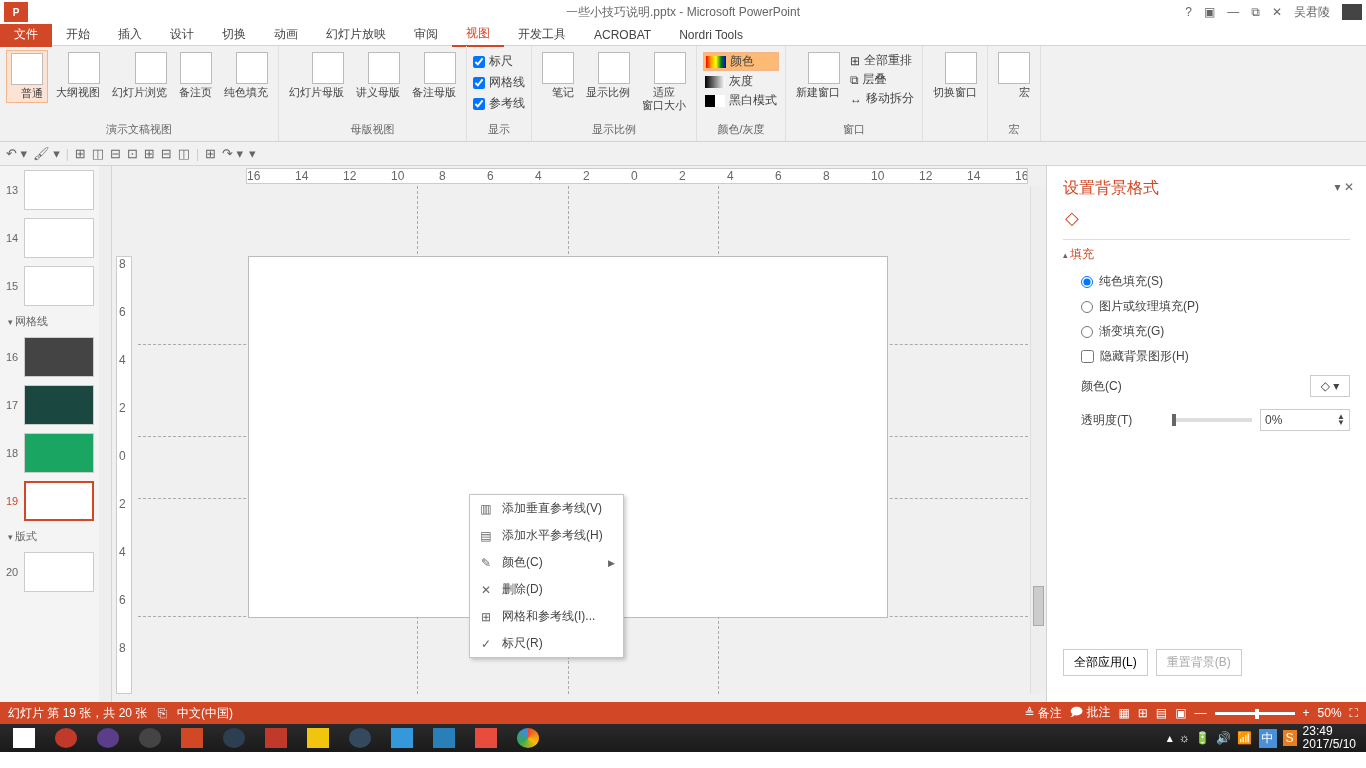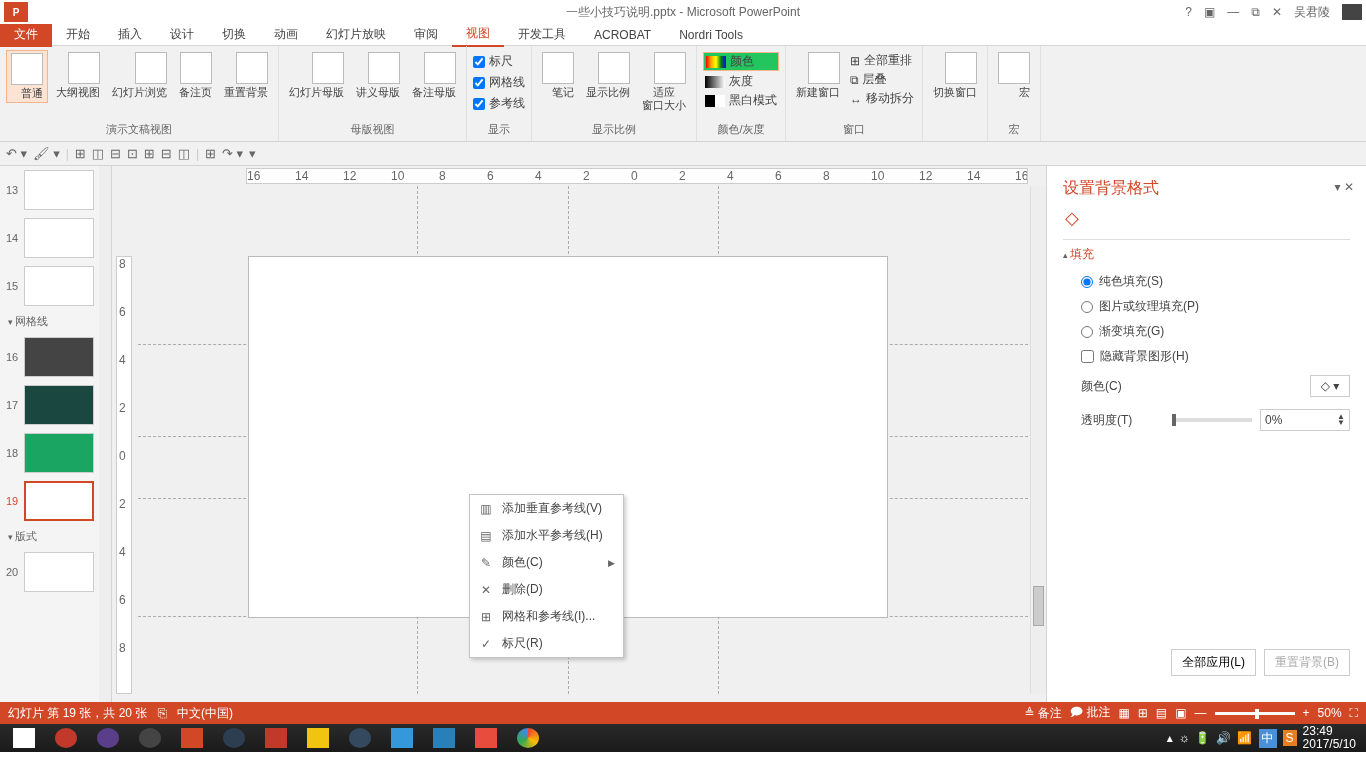--- a/index.html
+++ b/index.html
@@ -67,21 +67,21 @@
 .format-pane .tool-icon { width: 24px; height: 24px; color: #d24726; margin: 4px 0 8px 2px; font-size: 18px; }
 .format-pane .section-hdr { color: #d24726; font-size: 12px; margin: 6px 0; }
 .format-pane .section-hdr::before { content: "▴ "; font-size: 9px; color: #666;}
 .format-pane .radio-row { display: flex; align-items: center; gap: 6px; padding: 4px 0 4px 18px; font-size: 12px; color: #444; }
 .format-pane .radio-row input { width: 12px; height: 12px; }
 .format-pane .chk-row2 { display: flex; align-items: center; gap: 6px; padding: 4px 0 4px 18px; font-size: 12px; color: #444; }
 .format-pane .field-row { display: flex; align-items: center; padding: 6px 0 6px 18px; font-size: 12px; color: #444; }
 .format-pane .field-row .lbl { flex: 1; }
 .format-pane .spinner { width: 90px; height: 22px; border: 1px solid #ccc; display: flex; align-items: center; padding: 0 4px; }
 .format-pane .color-btn { width: 40px; height: 22px; border: 1px solid #ccc; display: flex; align-items: center; justify-content: center; }
-.format-pane .btm-btns { position: absolute; bottom: 26px; left: 16px; right: 16px; display: flex; gap: 8px; justify-content: flex-end; }
+.format-pane .btm-btns { position: absolute; bottom: 26px; left: 16px; right: 16px; display: flex; gap: 8px; }
 .format-pane .btm-btns button { padding: 4px 10px; border: 1px solid #ccc; background: #fff; font-size: 12px; }
 .format-pane .btm-btns button:disabled { color: #aaa; }
 
 .status-bar { height: 22px; background: #d24726; color: #fff; display: flex; align-items: center; padding: 0 8px; font-size: 11px; }
 .status-bar .left { display: flex; gap: 10px; align-items: center; }
 .status-bar .right { margin-left: auto; display: flex; gap: 8px; align-items: center; }
 .status-bar .view-btn { cursor: pointer; }
 .status-bar .zoom-slider { width: 80px; height: 3px; background: #fff; position: relative; }
 .status-bar .zoom-slider .thumb { position: absolute; left: 40px; top: -3px; width: 4px; height: 10px; background: #fff; }
 
@@ -139,21 +139,21 @@
       <div class="large-btn">
           <div class="icon-box"></div>
           <div class="lbl">幻灯片浏览</div>
         </div>
       <div class="large-btn">
           <div class="icon-box"></div>
           <div class="lbl">备注页</div>
         </div>
       <div class="large-btn">
           <div class="icon-box"></div>
-          <div class="lbl">重置背景</div>
+          <div class="lbl">纯色填充</div>
         </div>
     </div>
     <div class="group-label">演示文稿视图</div>
   </div>
   <div class="ribbon-group">
     <div class="group-content">
       <div class="large-btn">
           <div class="icon-box"></div>
           <div class="lbl">幻灯片母版</div>
         </div>
@@ -201,21 +201,21 @@
           <div class="icon-box"></div>
           <div class="lbl">适应
 窗口大小</div>
         </div>
     </div>
     <div class="group-label">显示比例</div>
   </div>
   <div class="ribbon-group">
     <div class="group-content">
       <div class="small-stack">
-        <div class="small-row" style="background:#22c55e;border:1px solid #f3b58c;">
+        <div class="small-row" style="background:#fdba74;border:1px solid #f3b58c;">
             <span class="clr" style="background:linear-gradient(90deg,red,orange,yellow,green,blue);"></span>
             <span>颜色</span>
           </div>
         <div class="small-row">
             <span class="clr" style="background:linear-gradient(90deg,#000,#fff);"></span>
             <span>灰度</span>
           </div>
         <div class="small-row">
             <span class="clr" style="background:linear-gradient(90deg,#000 50%,#fff 50%);"></span>
             <span>黑白模式</span>

